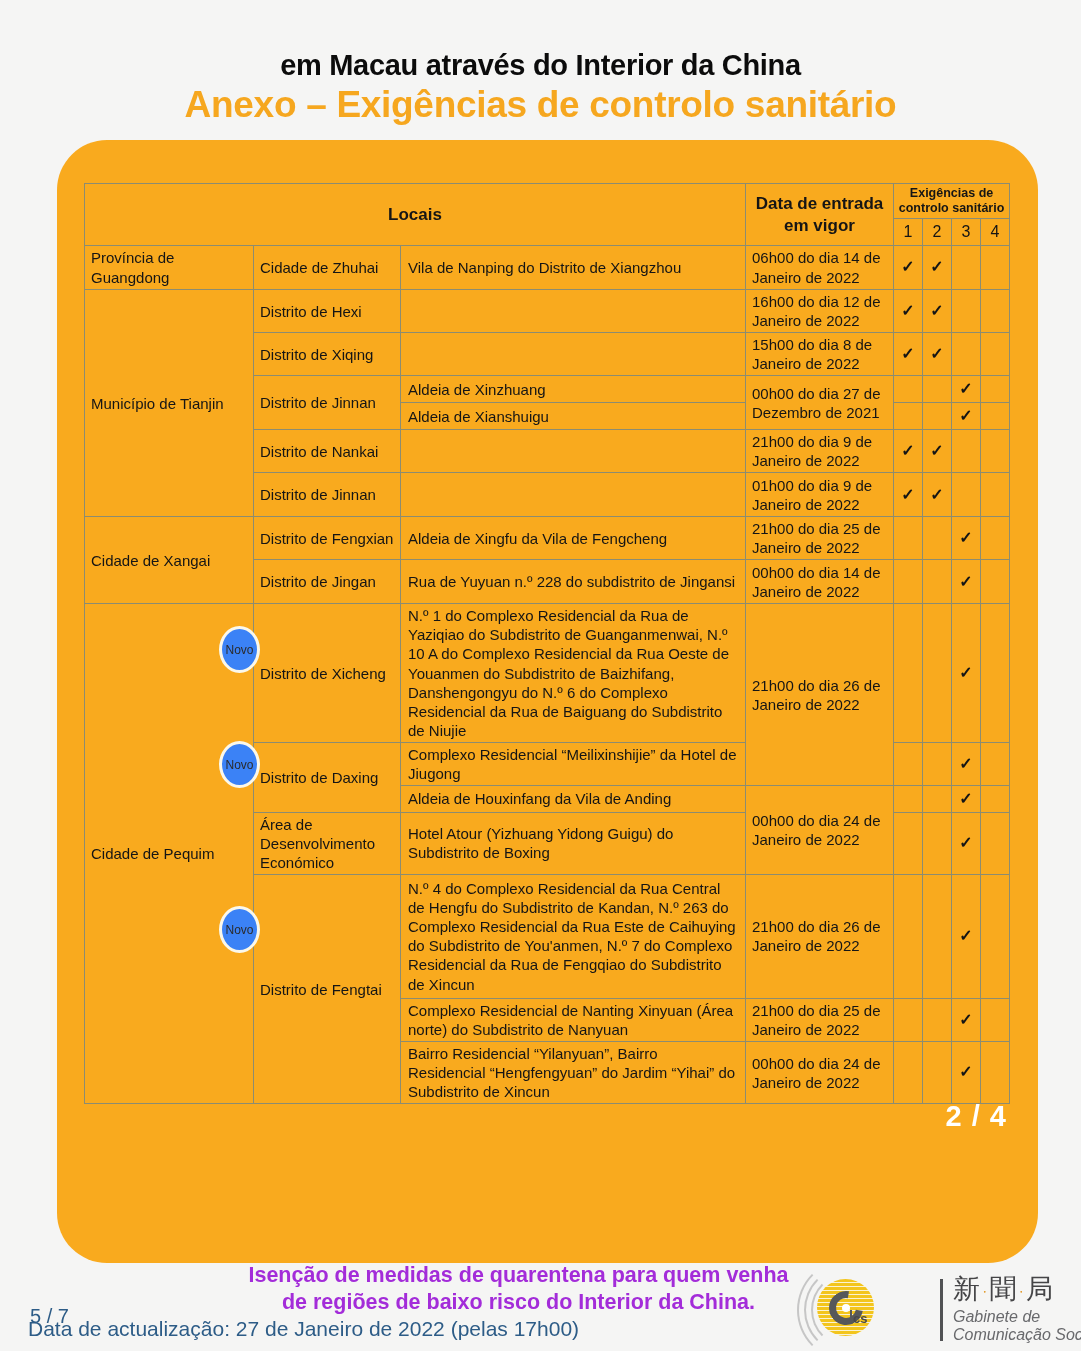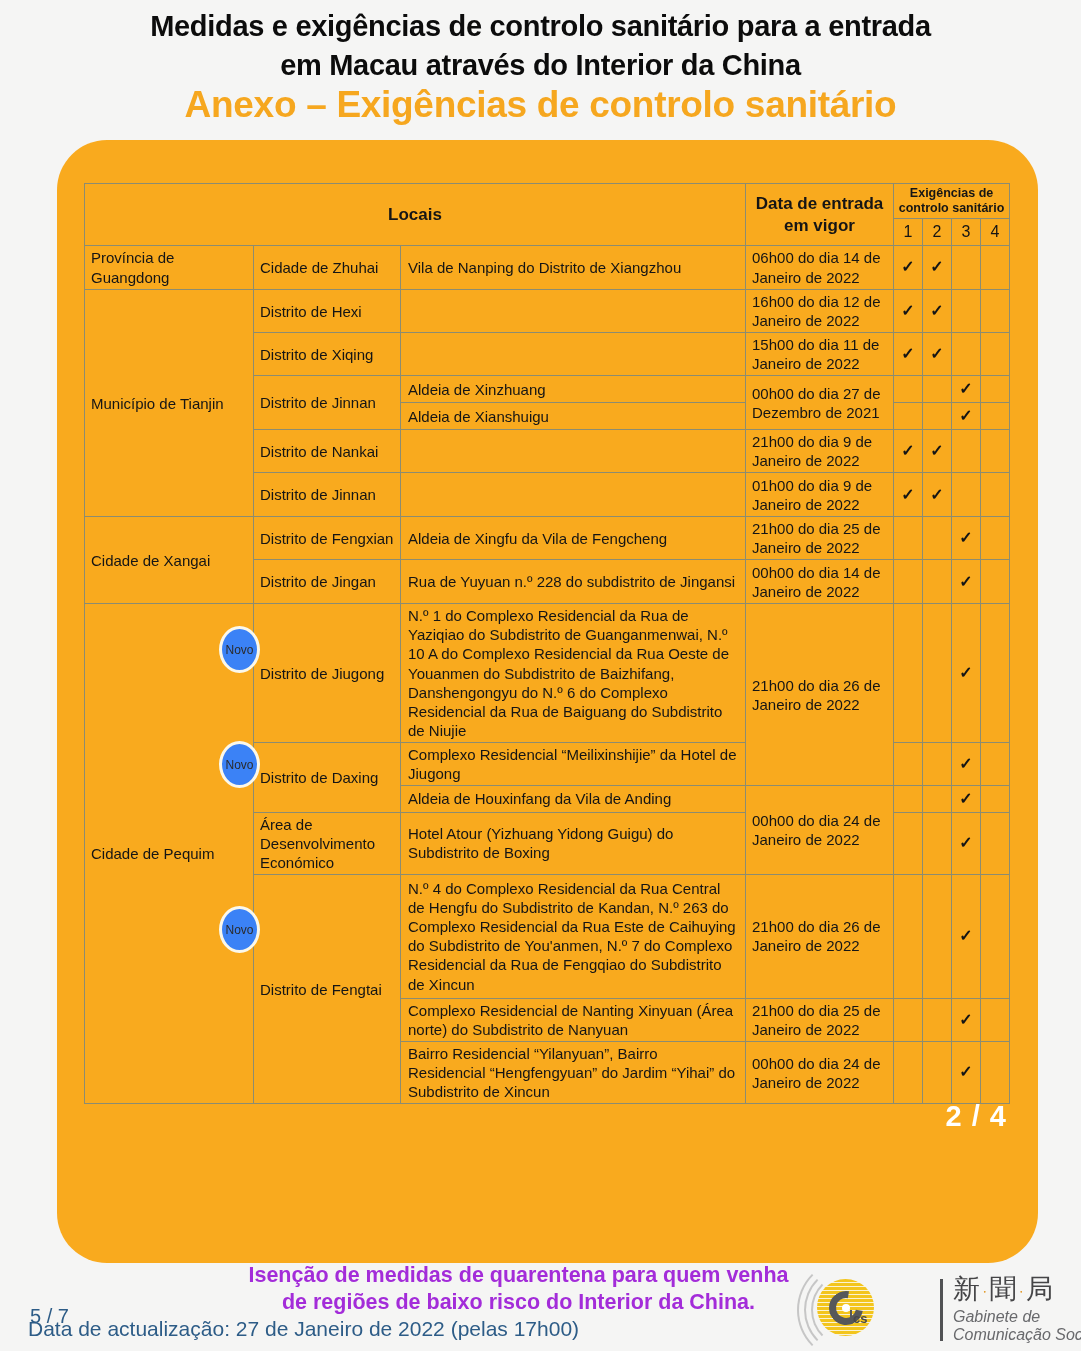--- a/index.html
+++ b/index.html
@@ -83,21 +83,21 @@
   .ltext{flex:0 0 auto;}
   .cjk{font-size:27px;color:#454547;letter-spacing:2px;line-height:28px;}
   .cdot{color:#e39b2d;font-size:13px;vertical-align:middle;margin:0 1px;}
   .org{font-style:italic;font-size:16px;color:#68696c;line-height:1.14;margin-top:3px;}
 </style>
 </head>
 <body>
 
 <div class="titles">
   <div class="t1">
-    <span>Medidas e exigências de controlo sanitário para a entrada</span><br>
+    <br>
     <span>em Macau através do Interior da China</span>
   </div>
   <div class="t2">Anexo – Exigências de controlo sanitário</div>
 </div>
 
 <div class="card">
   <table>
     <colgroup>
       <col style="width:169px">
         <col style="width:147px">
@@ -138,21 +138,21 @@
           <td class="l"></td>
           <td class="dt">16h00 do dia 12 de Janeiro de 2022</td>
           <td class="chk">✓</td>
           <td class="chk">✓</td>
           <td class="chk"></td>
           <td class="chk"></td>
         </tr>
         <tr style="height: 43px;">
           <td class="d">Distrito de Xiqing</td>
           <td class="l"></td>
-          <td class="dt">15h00 do dia 11 de Janeiro de 2022</td>
+          <td class="dt">15h00 do dia 8 de Janeiro de 2022</td>
           <td class="chk">✓</td>
           <td class="chk">✓</td>
           <td class="chk"></td>
           <td class="chk"></td>
         </tr>
         <tr style="height: 27px;">
           <td class="d" rowspan="2">Distrito de Jinnan</td>
           <td class="l">Aldeia de Xinzhuang</td>
           <td class="dt" rowspan="2">00h00 do dia 27 de Dezembro de 2021</td>
           <td class="chk"></td>
@@ -199,21 +199,21 @@
           <td class="d">Distrito de Jingan</td>
           <td class="l">Rua de Yuyuan n.º 228 do subdistrito de Jingansi</td>
           <td class="dt">00h00 do dia 14 de Janeiro de 2022</td>
           <td class="chk"></td>
           <td class="chk"></td>
           <td class="chk">✓</td>
           <td class="chk"></td>
         </tr>
         <tr style="height: 137px;">
           <td class="g" rowspan="7">Cidade de Pequim</td>
-          <td class="d">Distrito de Jiugong</td>
+          <td class="d">Distrito de Xicheng</td>
           <td class="l">N.º 1 do Complexo Residencial da Rua de Yaziqiao do Subdistrito de Guanganmenwai, N.º 10 A do Complexo Residencial da Rua Oeste de Youanmen do Subdistrito de Baizhifang, Danshengongyu do N.º 6 do Complexo Residencial da Rua de Baiguang do Subdistrito de Niujie</td>
           <td class="dt" rowspan="2">21h00 do dia 26 de Janeiro de 2022</td>
           <td class="chk"></td>
           <td class="chk"></td>
           <td class="chk">✓</td>
           <td class="chk"></td>
         </tr>
         <tr style="height: 43px;">
           <td class="d" rowspan="2">Distrito de Daxing</td>
           <td class="l">Complexo Residencial “Meilixinshijie” da Hotel de Jiugong</td>

